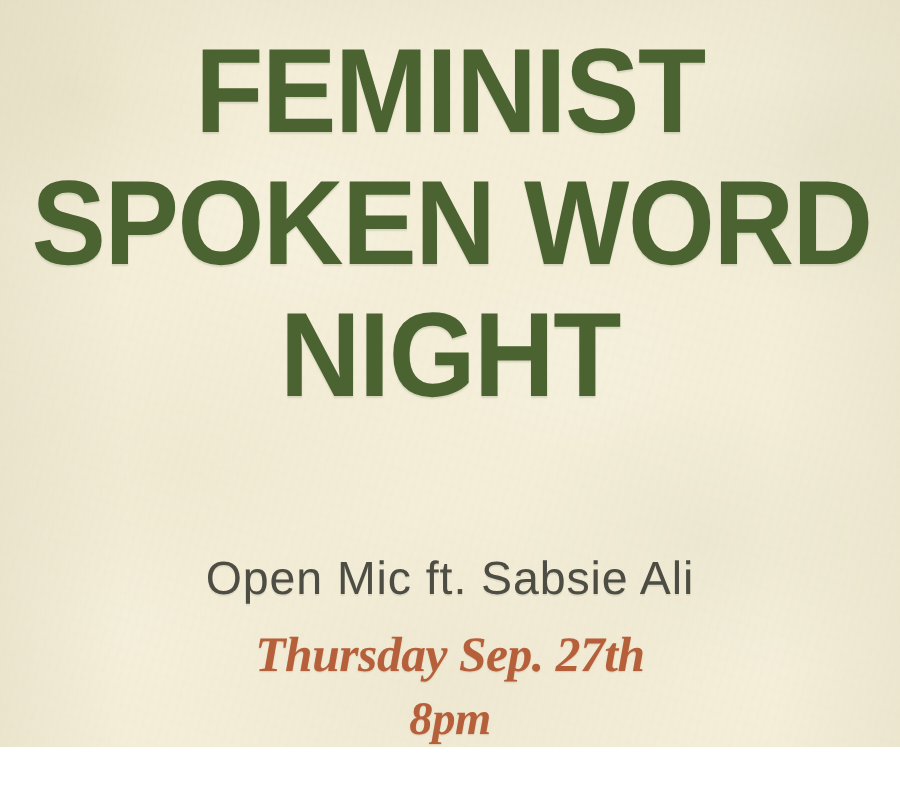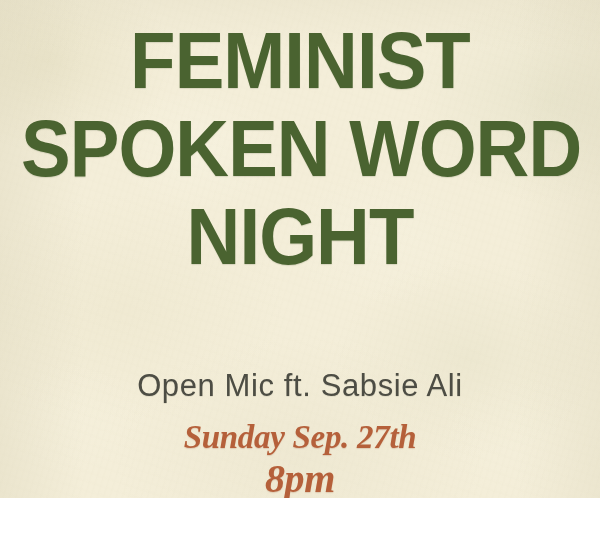--- a/index.html
+++ b/index.html
@@ -136,21 +136,21 @@
     font-family: "Liberation Serif", serif;
     font-weight: bold;
     font-style: italic;
     font-size: 33px;
     line-height: 42px;
     letter-spacing: -0.3px;
     white-space: nowrap;
     text-shadow: 0 1px 1px rgba(170,110,78,0.25);
   }
   #time-line {
-    font-size: 40px;
+    font-size: 31px;
     text-align: center;
   }
 
   
   #bottom-strip {
     position: absolute;
     left: 0;
     top: 498px;
     width: 600px;
     height: 43px;
@@ -173,21 +173,21 @@
 
       <div id="headline-block">
         <span class="headline-line" id="headline-line-1">FEMINIST</span>
         <span class="headline-line" id="headline-line-2">SPOKEN WORD</span>
         <span class="headline-line" id="headline-line-3">NIGHT</span>
       </div>
 
       <div id="subtitle-line">Open Mic ft. Sabsie Ali</div>
 
       <div id="date-block">
-        <span class="script-line" id="date-line">Sunday Sep. 27th</span>
+        <span class="script-line" id="date-line">Thursday Sep. 27th</span>
         <span class="script-line" id="time-line">8pm</span>
       </div>
 
     </div>
   </div>
 
   <div id="bottom-strip"></div>
 
 </div>
 

